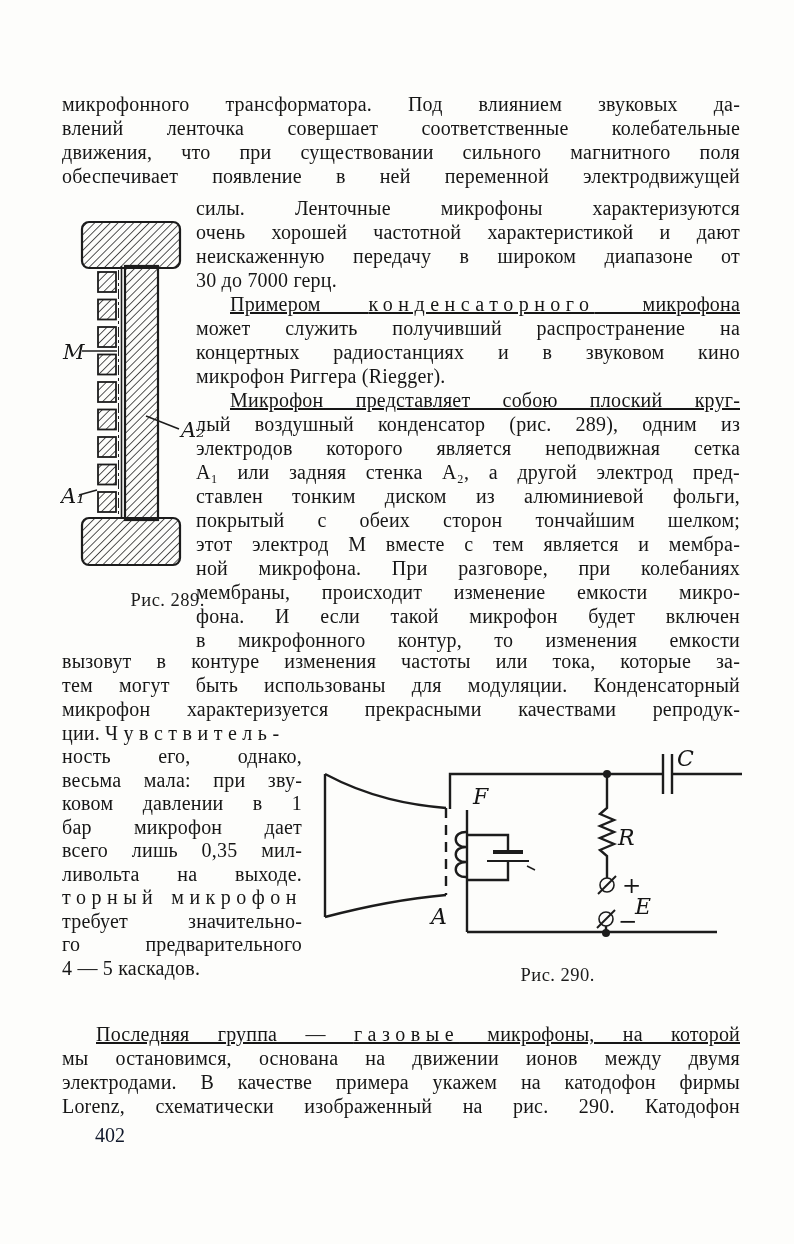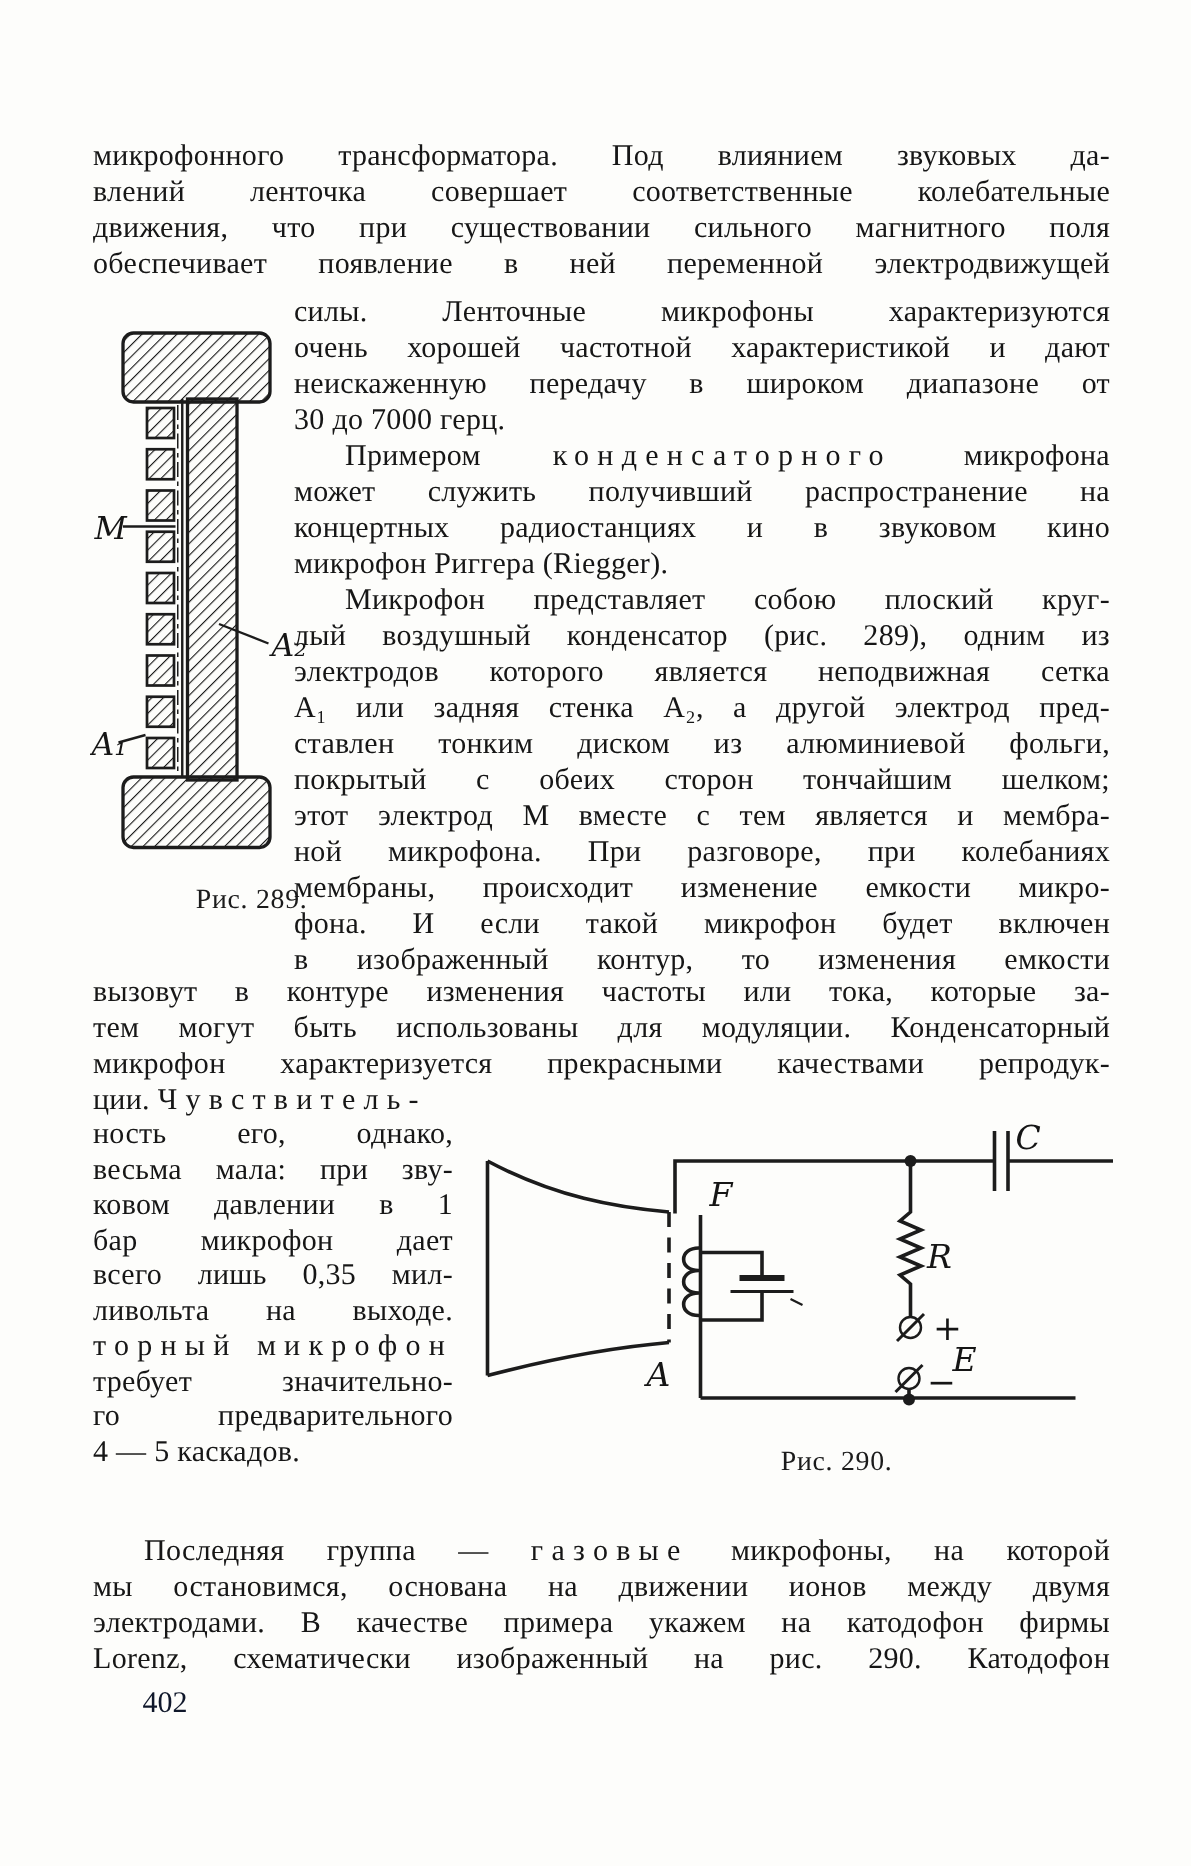--- a/index.html
+++ b/index.html
@@ -13,21 +13,21 @@
     overflow:hidden;
     box-shadow:0 0 0 1px #3a3a3a;
   }
   .tblock{position:absolute;}
   .line{
     height:24px;line-height:24px;font-size:20px;letter-spacing:0.2px;
     white-space:nowrap;
   }
   .just{text-align:justify;text-align-last:justify;white-space:normal;}
   .nline{height:23.5px;line-height:23.5px;}
-  .ind{padding-left:34px;box-sizing:border-box;}
+  .ind{padding-left:34px;box-sizing:border-box;text-decoration:underline;}
   .sp{letter-spacing:5.5px;}
   .fig{position:absolute;}
   .fig-caption{
     position:absolute;text-align:right;font-size:18.5px;color:#1b1b1b;
     letter-spacing:0.5px;
   }
   .pagenum{position:absolute;font-size:20px;color:#0f172a;}
   svg{display:block;}
 </style>
 </head>
@@ -97,21 +97,21 @@
     <div class="line just ind">Микрофон представляет собою плоский круг-</div>
     <div class="line just">лый воздушный конденсатор (рис. 289), одним из</div>
     <div class="line just">электродов которого является неподвижная сетка</div>
     <div class="line just">A₁ или задняя стенка A₂, а другой электрод пред-</div>
     <div class="line just">ставлен тонким диском из алюминиевой фольги,</div>
     <div class="line just">покрытый с обеих сторон тончайшим шелком;</div>
     <div class="line just">этот электрод M вместе с тем является и мембра-</div>
     <div class="line just">ной микрофона. При разговоре, при колебаниях</div>
     <div class="line just">мембраны, происходит изменение емкости микро-</div>
     <div class="line just">фона. И если такой микрофон будет включен</div>
-    <div class="line just">в изображенный контур, то изменения емкости</div>
+    <div class="line just">в микрофонного контур, то изменения емкости</div>
   </div>
 
   <div class="tblock" style="left:62px;top:649px;width:678px;">
     <div class="line just">вызовут в контуре изменения частоты или тока, которые за-</div>
     <div class="line just">тем могут быть использованы для модуляции. Конденсаторный</div>
     <div class="line just">микрофон характеризуется прекрасными качествами репродук-</div>
     <div class="line"><span>ции. </span><span class="sp">Чувствитель-</span></div>
   </div>
 
   <div class="tblock" style="left:62px;top:745px;width:240px;">

